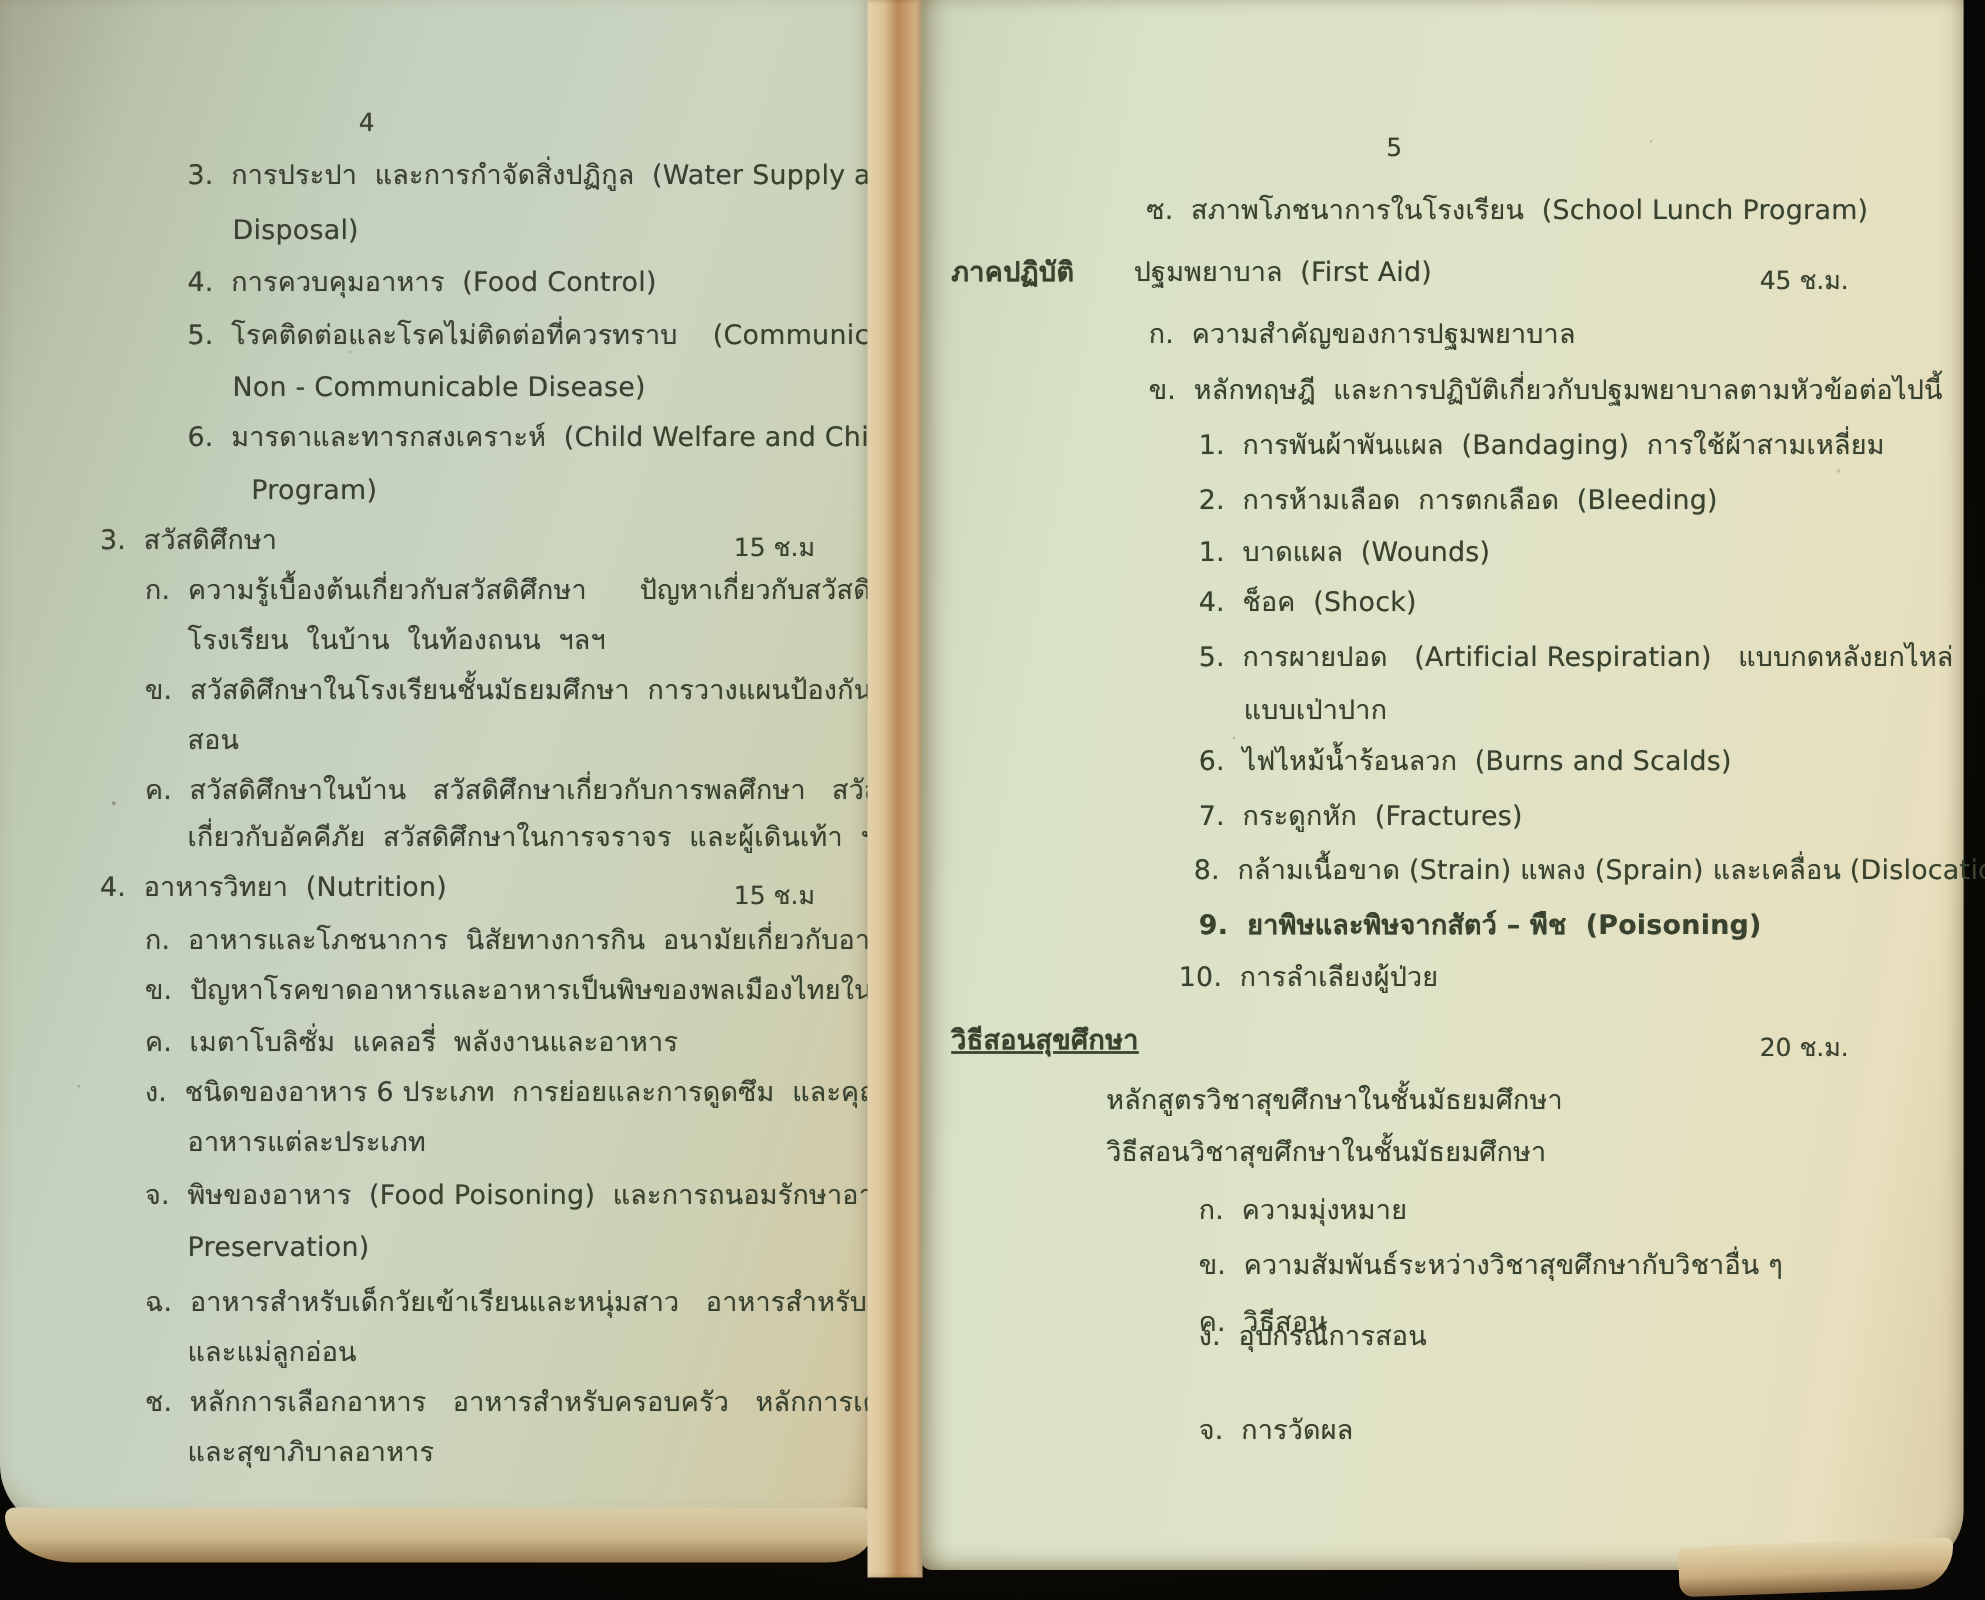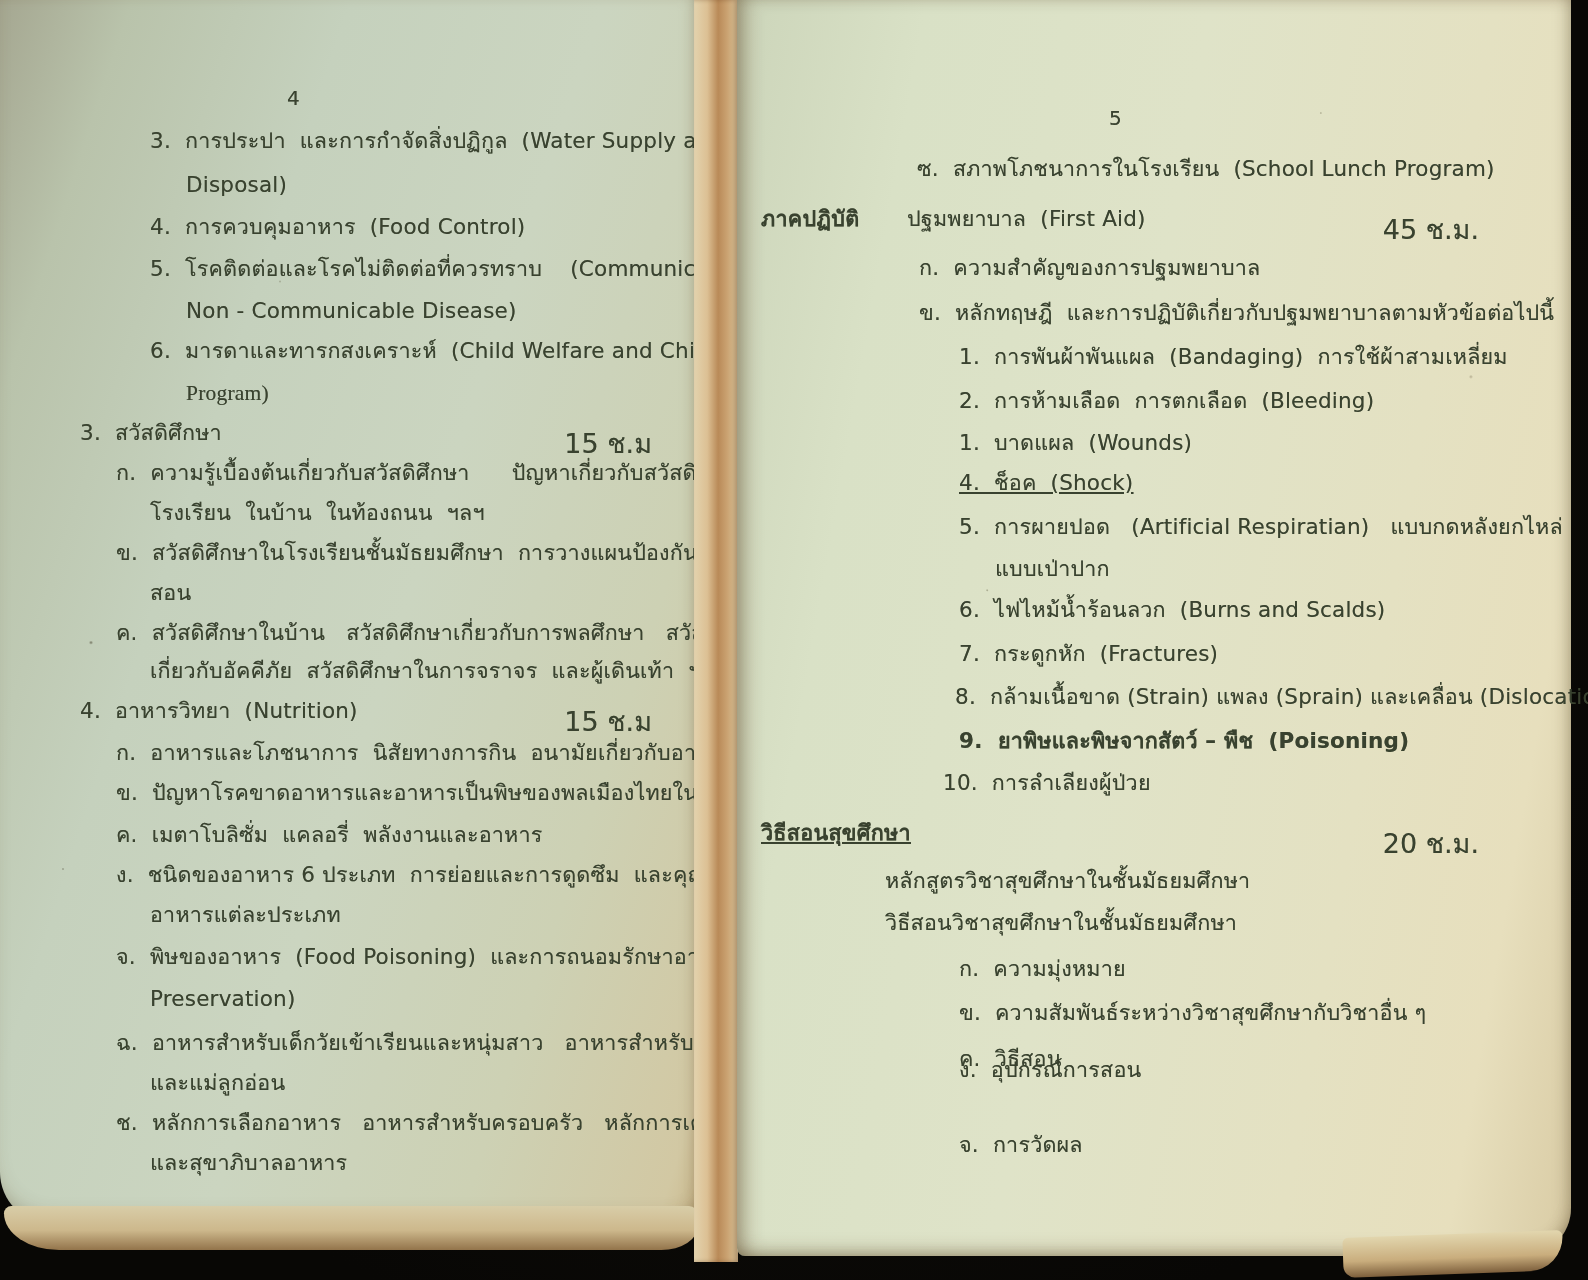--- a/index.html
+++ b/index.html
@@ -37,40 +37,40 @@
                inset 0 -14px 20px -12px rgba(90,65,30,.4);
   }
   .page-right::after{ 
     content:"";position:absolute;right:8px;bottom:-18px;width:220px;height:40px;
     background:linear-gradient(#e2d6ae 0%,#c9ad7d 60%,#7d5f3c 100%);
     border-radius:10px 10px 60px 20px;transform:rotate(-2deg);
   }
   .tline{position:absolute;white-space:pre;font-size:21.5px;line-height:1.25;
          color:#39422f;letter-spacing:.2px;text-shadow:0 0 .6px rgba(57,66,47,.55);}
   .tline.bold{font-weight:700;letter-spacing:.3px;}
-  .hours{position:absolute;white-space:pre;font-size:27px;color:#39422f;
+  .hours{position:absolute;white-space:pre;font-size:20px;color:#39422f;
          transform:translateX(-100%);text-shadow:0 0 .6px rgba(57,66,47,.55);}
   .pagenum{position:absolute;font-size:20px;color:#39422f;text-shadow:0 0 .6px rgba(57,66,47,.5);}
   .pagenum-left{left:287px;top:86px;}
   .pagenum-right{left:372px;top:106px;}
 </style>
 </head>
 <body>
 
 <div class="photo">
   <div class="page page-left">
     <span class="pagenum pagenum-left">4</span>
     <div id="left-lines">
         <div class="tline" style="left: 150px; top: 128px;">3.  การประปา  และการกำจัดสิ่งปฏิกูล  (Water Supply and Waste</div>
         <div class="tline" style="left: 186px; top: 172px;">Disposal)</div>
         <div class="tline" style="left: 150px; top: 214px;">4.  การควบคุมอาหาร  (Food Control)</div>
         <div class="tline" style="left: 150px; top: 256px;">5.  โรคติดต่อและโรคไม่ติดต่อที่ควรทราบ    (Communicable and</div>
         <div class="tline" style="left: 186px; top: 298px;">Non - Communicable Disease)</div>
         <div class="tline" style="left: 150px; top: 338px;">6.  มารดาและทารกสงเคราะห์  (Child Welfare and Child Healh</div>
-        <div class="tline" style="left: 186px; top: 380px; font-family: Liberation Serif, serif;">Program)</div>
+        <div class="tline" style="left: 201px; top: 380px;">Program)</div>
         <div class="tline" style="left: 80px; top: 420px;">3.  สวัสดิศึกษา</div>
         <span class="hours" style="left: 652px; top: 422px;">15 ช.ม</span>
         <div class="tline" style="left: 116px; top: 460px;">ก.  ความรู้เบื้องต้นเกี่ยวกับสวัสดิศึกษา      ปัญหาเกี่ยวกับสวัสดิศึกษาใน</div>
         <div class="tline" style="left: 150px; top: 500px;">โรงเรียน  ในบ้าน  ในท้องถนน  ฯลฯ</div>
         <div class="tline" style="left: 116px; top: 540px;">ข.  สวัสดิศึกษาในโรงเรียนชั้นมัธยมศึกษา  การวางแผนป้องกัน  แนวการ</div>
         <div class="tline" style="left: 150px; top: 580px;">สอน</div>
         <div class="tline" style="left: 116px; top: 620px;">ค.  สวัสดิศึกษาในบ้าน   สวัสดิศึกษาเกี่ยวกับการพลศึกษา   สวัสดิศึกษา</div>
         <div class="tline" style="left: 150px; top: 658px;">เกี่ยวกับอัคคีภัย  สวัสดิศึกษาในการจราจร  และผู้เดินเท้า  ฯลฯ</div>
         <div class="tline" style="left: 80px; top: 698px;">4.  อาหารวิทยา  (Nutrition)</div>
         <span class="hours" style="left: 652px; top: 700px;">15 ช.ม</span>
@@ -95,21 +95,21 @@
     <div id="right-lines">
         <div class="tline" style="left: 180px; top: 156px;">ซ.  สภาพโภชนาการในโรงเรียน  (School Lunch Program)</div>
         <div class="tline bold" style="left: 24px; top: 206px;">ภาคปฏิบัติ</div>
         <div class="tline" style="left: 170px; top: 206px;">ปฐมพยาบาล  (First Aid)</div>
         <span class="hours" style="left: 742px; top: 208px;">45 ช.ม.</span>
         <div class="tline" style="left: 182px; top: 255px;">ก.  ความสำคัญของการปฐมพยาบาล</div>
         <div class="tline" style="left: 182px; top: 300px;">ข.  หลักทฤษฎี  และการปฏิบัติเกี่ยวกับปฐมพยาบาลตามหัวข้อต่อไปนี้</div>
         <div class="tline" style="left: 222px; top: 344px;">1.  การพันผ้าพันแผล  (Bandaging)  การใช้ผ้าสามเหลี่ยม</div>
         <div class="tline" style="left: 222px; top: 388px;">2.  การห้ามเลือด  การตกเลือด  (Bleeding)</div>
         <div class="tline" style="left: 222px; top: 430px;">1.  บาดแผล  (Wounds)</div>
-        <div class="tline" style="left: 222px; top: 470px; text-decoration: underline;">4.  ช็อค  (Shock)</div>
+        <div class="tline" style="left: 222px; top: 470px;">4.  ช็อค  (Shock)</div>
         <div class="tline" style="left: 222px; top: 514px;">5.  การผายปอด   (Artificial Respiratian)   แบบกดหลังยกไหล่</div>
         <div class="tline" style="left: 258px; top: 556px;">แบบเป่าปาก</div>
         <div class="tline" style="left: 222px; top: 597px;">6.  ไฟไหม้น้ำร้อนลวก  (Burns and Scalds)</div>
         <div class="tline" style="left: 222px; top: 641px;">7.  กระดูกหัก  (Fractures)</div>
         <div class="tline" style="left: 218px; top: 684px;">8.  กล้ามเนื้อขาด (Strain) แพลง (Sprain) และเคลื่อน (Dislocation)</div>
         <div class="tline" style="left: 222px; top: 728px; font-weight: bold;">9.  ยาพิษและพิษจากสัตว์ – พืช  (Poisoning)</div>
         <div class="tline" style="left: 206px; top: 770px;">10.  การลำเลียงผู้ป่วย</div>
         <div class="tline bold" style="left: 24px; top: 820px; text-decoration: underline;">วิธีสอนสุขศึกษา</div>
         <span class="hours" style="left: 742px; top: 822px;">20 ช.ม.</span>
         <div class="tline" style="left: 148px; top: 868px;">หลักสูตรวิชาสุขศึกษาในชั้นมัธยมศึกษา</div>

